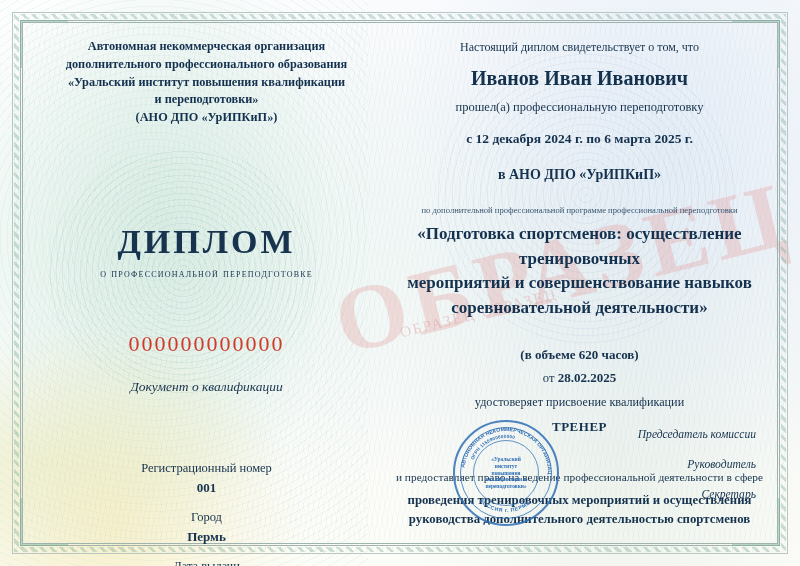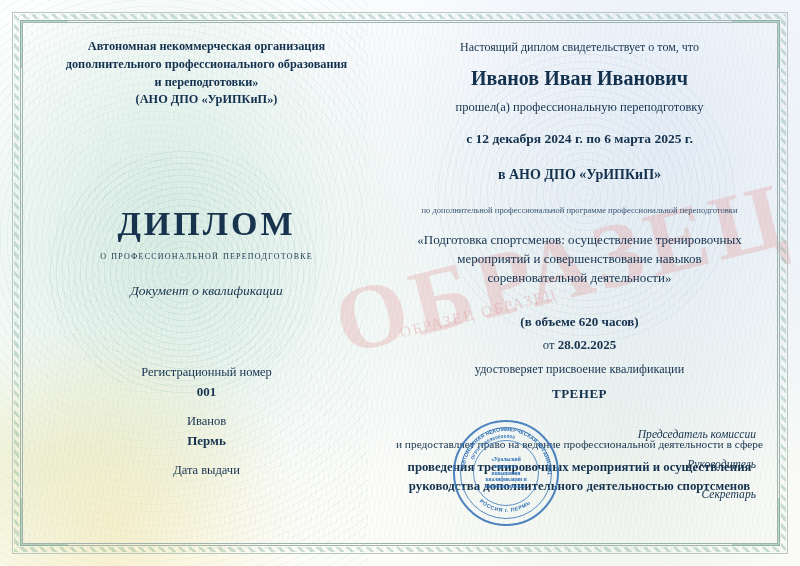--- a/index.html
+++ b/index.html
@@ -220,23 +220,23 @@
     font-size: 14px;
     font-weight: 700;
     color: #14314e;
   }
   .r-progcap {
     margin-top: 22px;
     font-size: 8.6px;
     color: #3a5570;
   }
   .r-program {
-    margin-top: 16px;
-    font-size: 13px;
-    font-weight: 400;
+    margin-top: 7px;
+    font-size: 17px;
+    font-weight: 700;
     color: #14314e;
     line-height: 1.45;
   }
   .r-hours {
     margin-top: 26px;
     font-size: 13px;
     font-weight: 700;
     color: #14314e;
   }
   .r-commission {
@@ -355,33 +355,35 @@
   <div class="corner bl"></div>
   <div class="corner br"></div>
 
   <div class="content">
 
     <div class="col-left">
 
       <div class="org-block">
         <div>Автономная некоммерческая организация</div>
         <div>дополнительного профессионального образования</div>
+        <div>«Уральский институт повышения квалификации</div>
         <div>и переподготовки»</div>
         <div>(АНО ДПО «УрИПКиП»)</div>
       </div>
 
       <div class="diploma-title">ДИПЛОМ</div>
       <div class="diploma-sub">о профессиональной переподготовке</div>
 
+      <div class="blank-number">000000000000</div>
       <div class="doc-qual">Документ о квалификации</div>
 
       <div class="reg-block">
         <div class="lbl">Регистрационный номер</div>
         <div class="val">001</div>
-        <div class="lbl">Иванов</div>
+        <div class="lbl">Город</div>
         <div class="val">Пермь</div>
         <div class="lbl">Дата выдачи</div>
 
       </div>
     </div>
 
     <div class="col-right">
 
       <div class="r-lead">Настоящий диплом свидетельствует о том, что</div>
       <div class="r-name">Иванов Иван Иванович</div>

